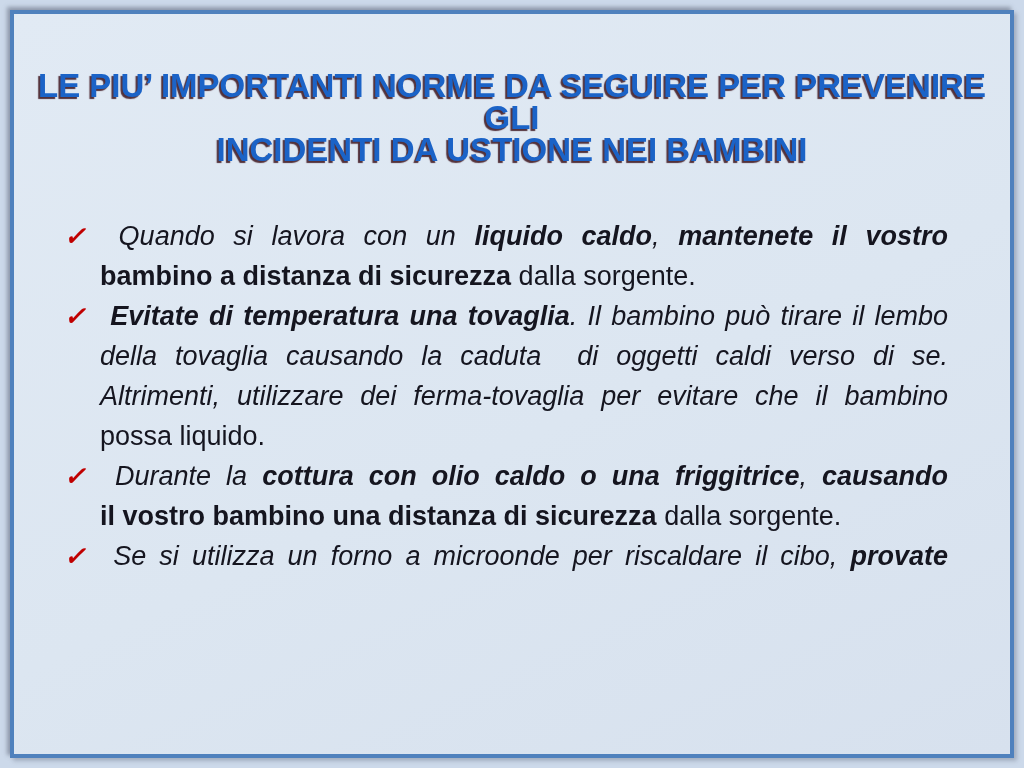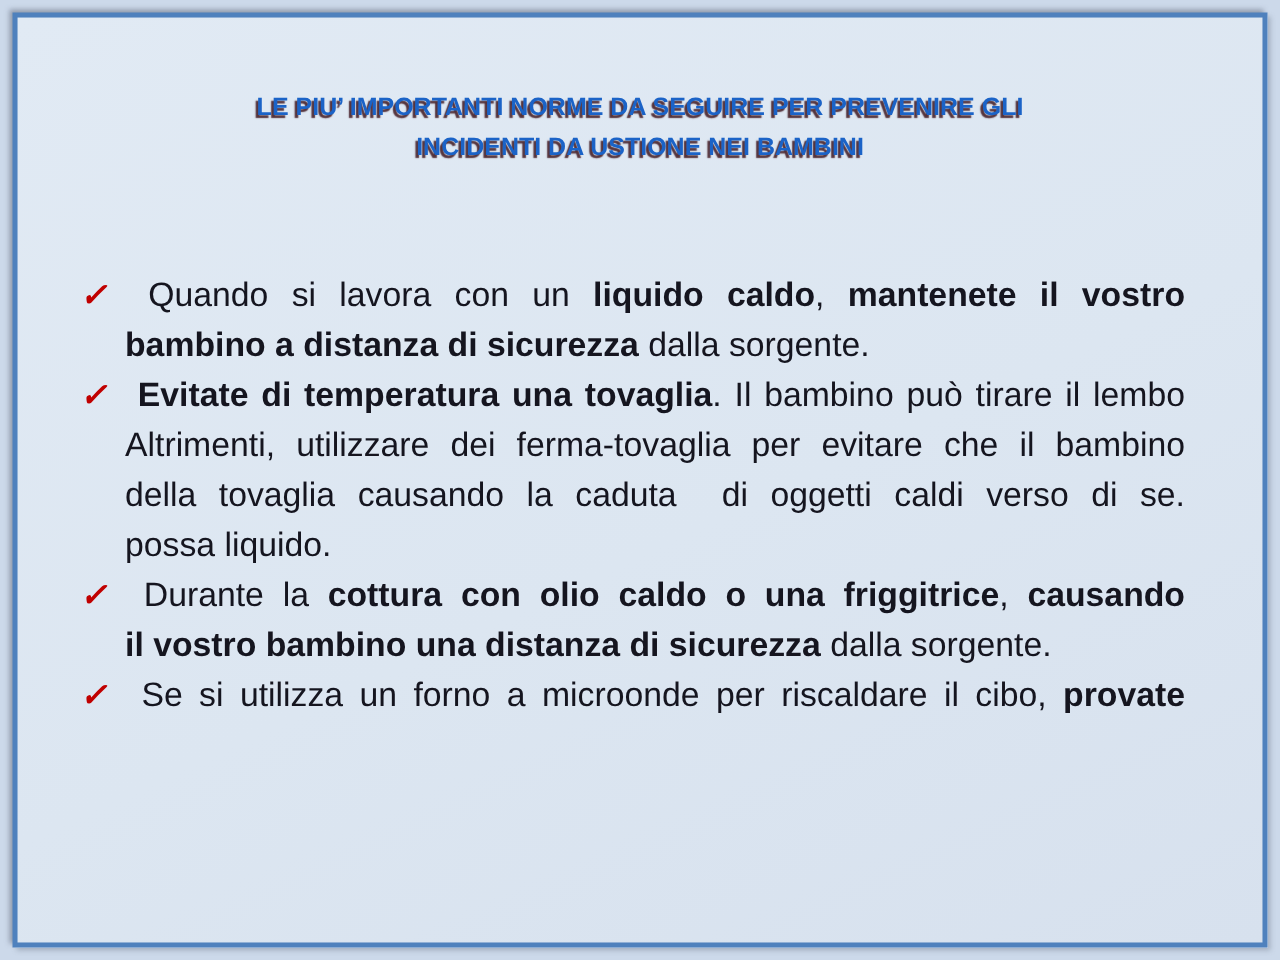--- a/index.html
+++ b/index.html
@@ -26,21 +26,21 @@
     background: linear-gradient(155deg, #e1eaf4 0%, var(--slide-bg, #dce6f1) 55%, #d7e1ee 100%);
     box-shadow: -3px -3px 4px rgba(95,102,120,0.55), 3px 3px 4px rgba(95,102,120,0.35);
   }
   .title {
     position: absolute;
     top: 56px;
     left: 0;
     right: 0;
     text-align: center;
     font-weight: bold;
-    font-size: 20px;
+    font-size: 33px;
     line-height: 32px;
     color: var(--title-color, #1b63c7);
     text-shadow: -2px 2px 1px var(--title-shadow, #53313a);
     letter-spacing: 0px;
   }
   .body {
     position: absolute;
     top: 202px;
     left: 48px;
     right: 62px;
@@ -61,20 +61,21 @@
     font-style: italic;
     color: var(--check, #c00000);
   }
   .line {
     margin-left: 38px;
     text-align: left;
   }
   .line.stretch {
     text-align: justify;
     text-align-last: justify;
+    font-style: italic;
   }
   .bold {
     font-weight: bold;
     text-align: right;
   }
 </style>
 </head>
 <body>
 
 <div class="page">
@@ -85,22 +86,22 @@
     </div>
     <div class="body" id="bullet-list">
         <div class="bullet">
           <span class="check">✓</span>
           <div class="line stretch"><span>&nbsp;Quando si lavora con un </span><span class="bold">liquido caldo</span><span>, </span><span class="bold">mantenete il vostro</span></div>
           <div class="line"><span class="bold">bambino a distanza di sicurezza</span><span> dalla sorgente.</span></div>
         </div>
         <div class="bullet">
           <span class="check">✓</span>
           <div class="line stretch"><span>&nbsp;</span><span class="bold">Evitate di temperatura una tovaglia</span><span>. Il bambino può tirare il lembo</span></div>
+          <div class="line stretch"><span>della tovaglia causando la caduta&nbsp; di oggetti caldi verso di se.</span></div>
           <div class="line stretch"><span>Altrimenti, utilizzare dei ferma-tovaglia per evitare che il bambino</span></div>
-          <div class="line stretch"><span>della tovaglia causando la caduta&nbsp; di oggetti caldi verso di se.</span></div>
           <div class="line"><span>possa liquido.</span></div>
         </div>
         <div class="bullet">
           <span class="check">✓</span>
           <div class="line stretch"><span>&nbsp;Durante la </span><span class="bold">cottura con olio caldo o una friggitrice</span><span>, </span><span class="bold">causando</span></div>
           <div class="line"><span class="bold">il vostro bambino una distanza di sicurezza</span><span> dalla sorgente.</span></div>
         </div>
         <div class="bullet">
           <span class="check">✓</span>
           <div class="line stretch"><span>&nbsp;Se si utilizza un forno a microonde per riscaldare il cibo, </span><span class="bold">provate</span></div>

